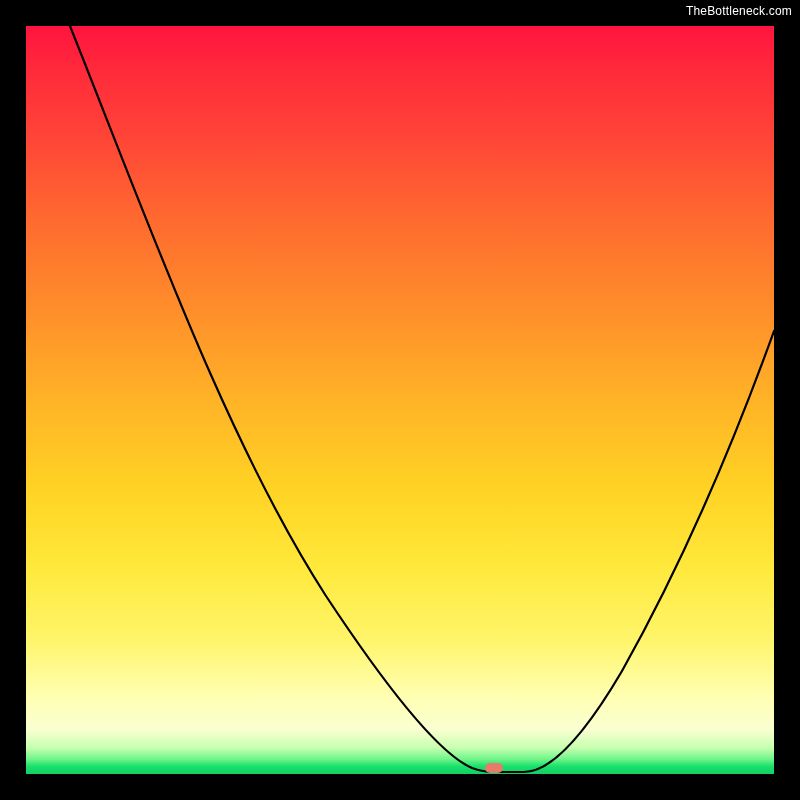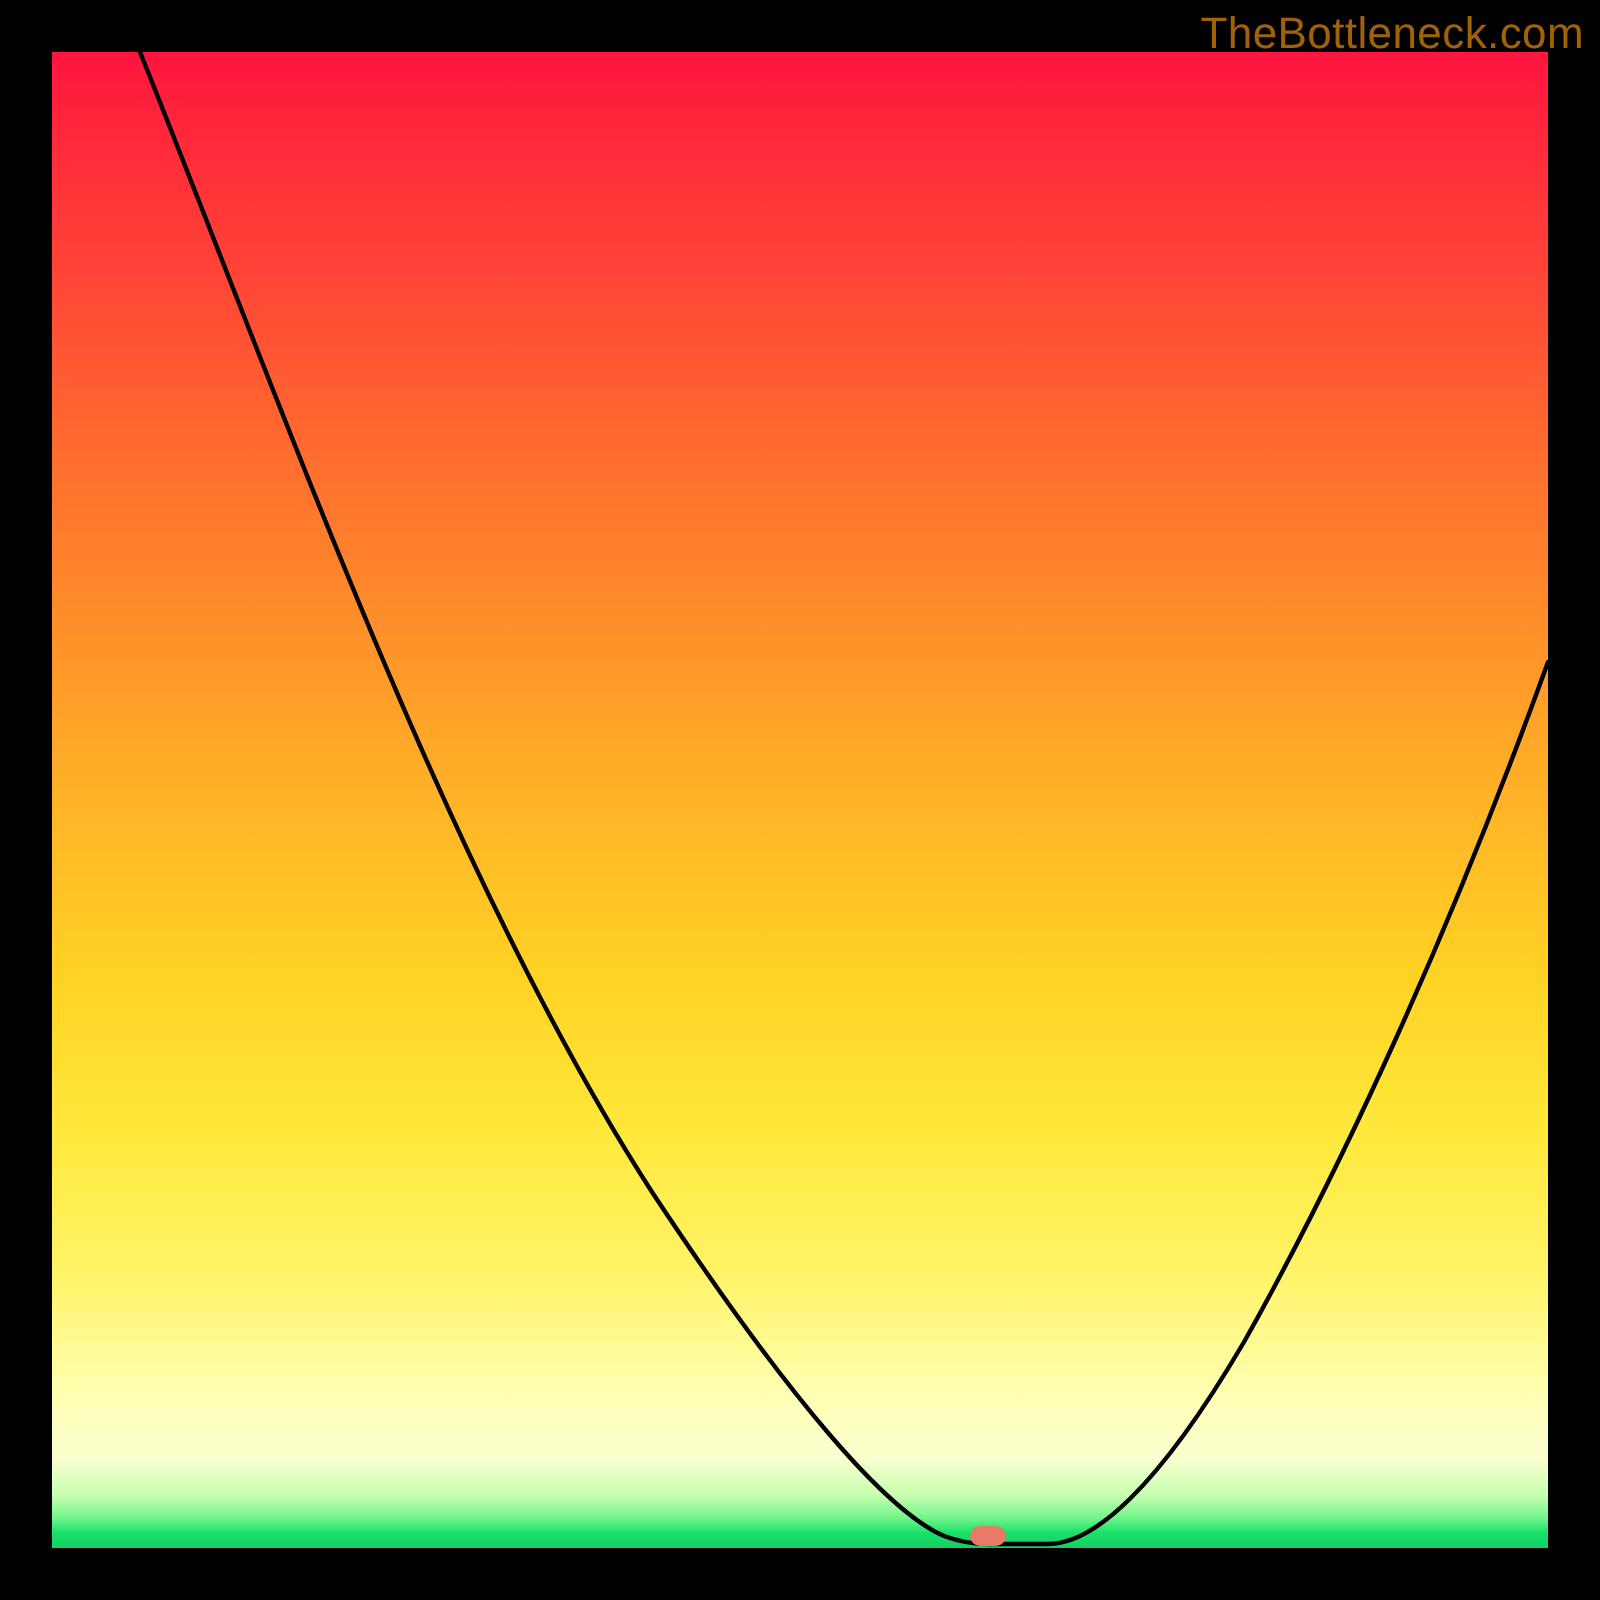--- a/index.html
+++ b/index.html
@@ -57,22 +57,22 @@
     height: 10px;
     background: #e87a6a;
     border-radius: 5px;
     transform: translate(-50%, -50%);
     pointer-events: none;
   }
   .watermark {
     position: absolute;
     top: 4px;
     right: 8px;
-    color: #a16207;
-    font-size: 22px;
+    color: #ffffff;
+    font-size: 12px;
     font-weight: 500;
     letter-spacing: 0.2px;
     user-select: none;
   }
 </style>
 </head>
 <body>
 
 <div class="frame">
 

